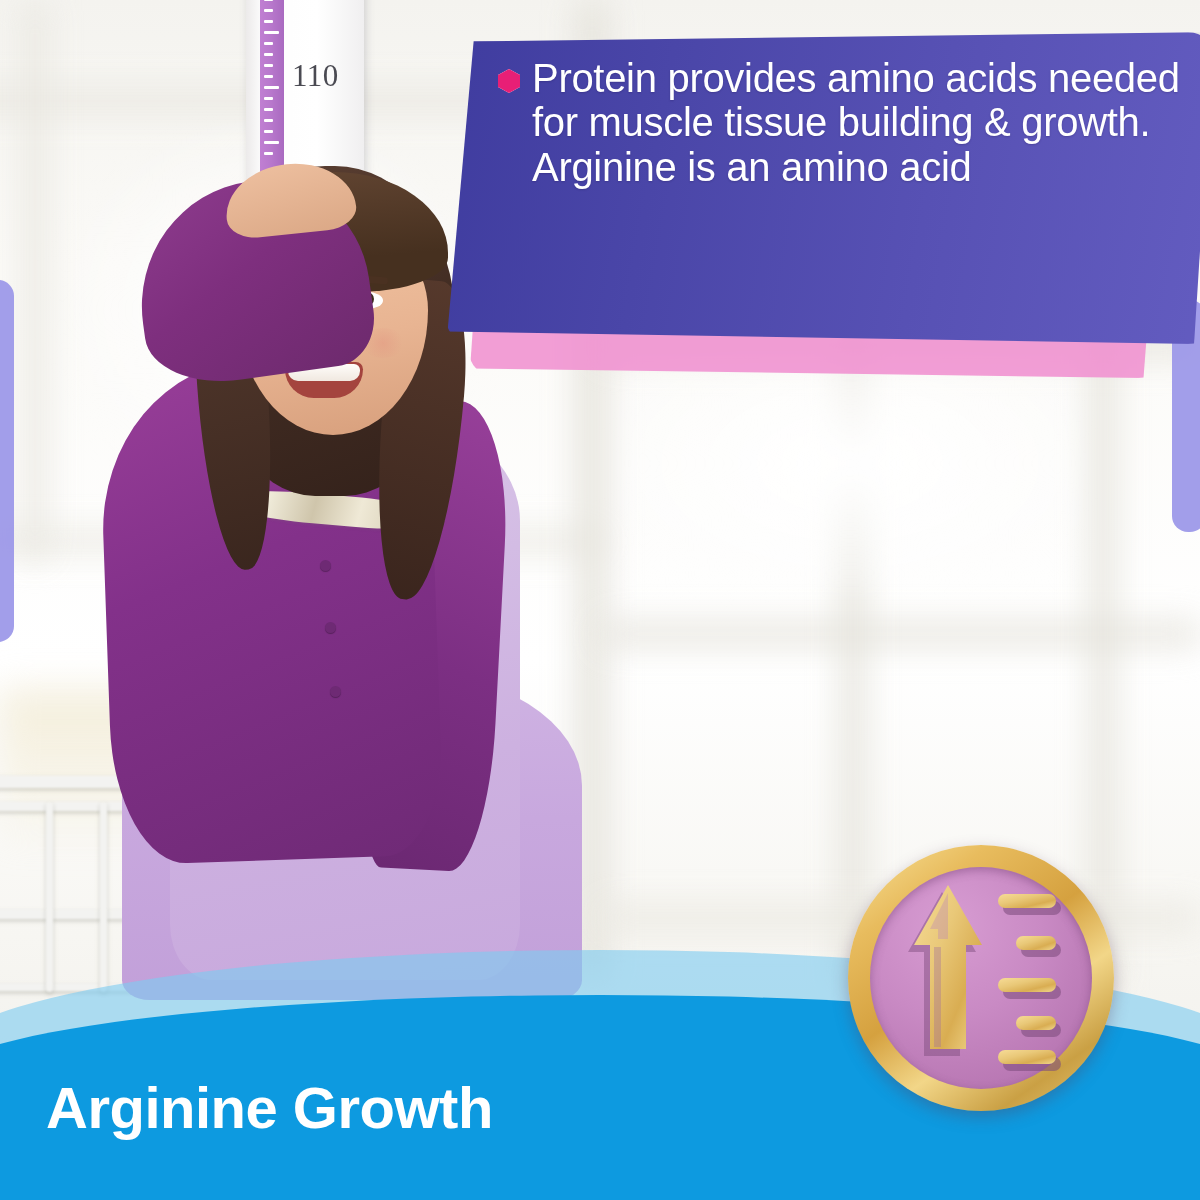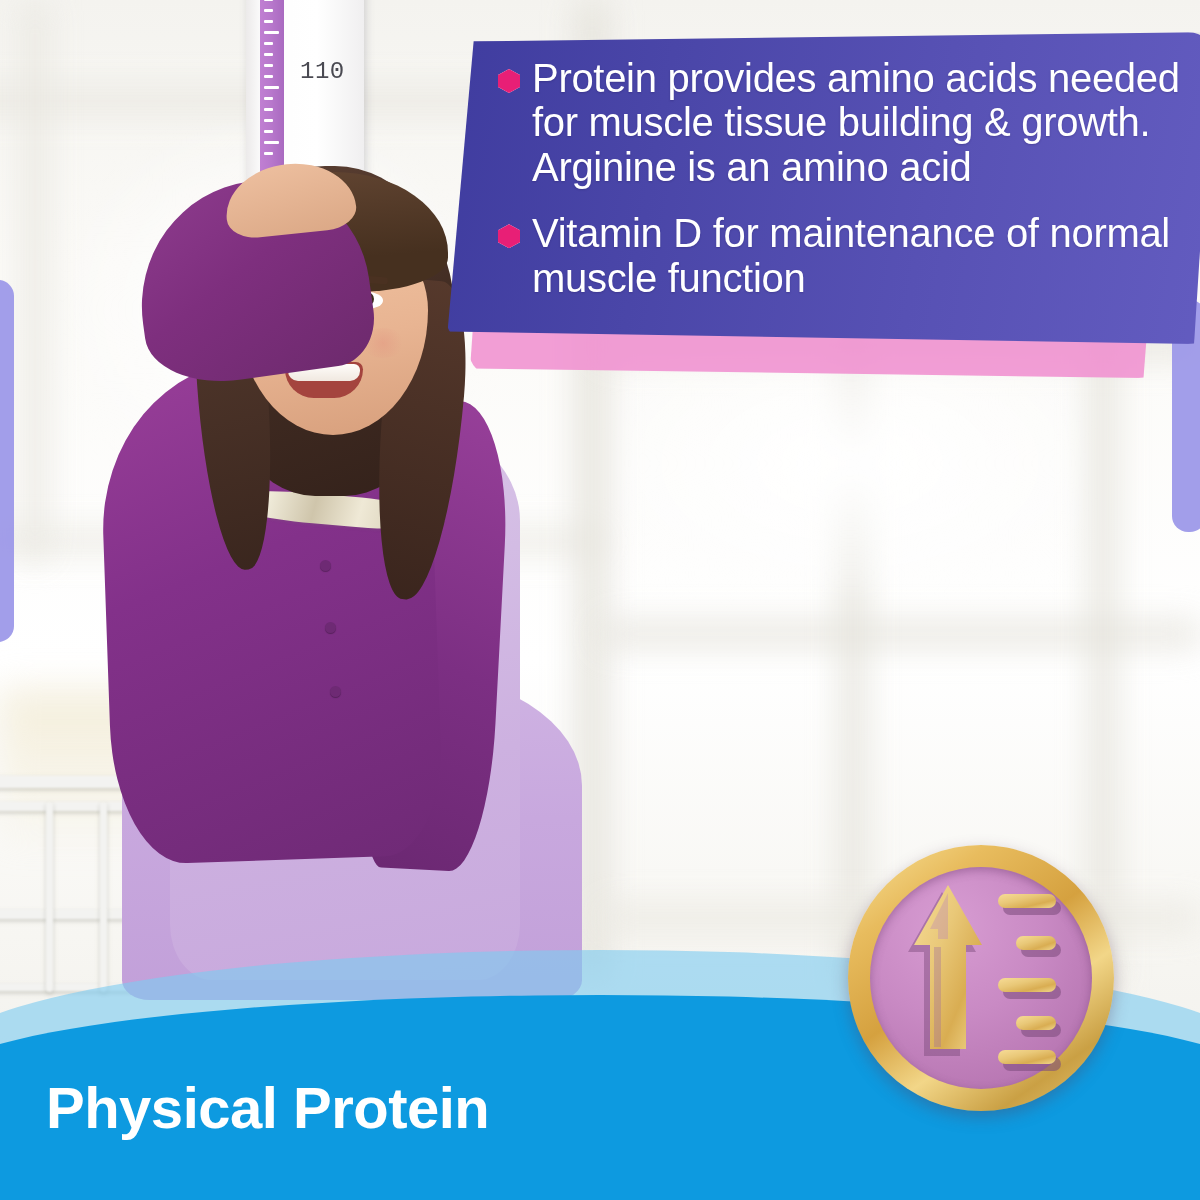--- a/index.html
+++ b/index.html
@@ -75,22 +75,22 @@
     position:absolute; left:14px; top:0; width:24px; height:100%;
     background:linear-gradient(90deg,#c07fd2 0%,#b878cc 45%,#a96ac0 100%);
   }
   .chart .ticks { position:absolute; left:14px; top:0; width:24px; height:100%; }
   .chart .tick {
     position:absolute; left:4px; height:3px; background:#ffffff; border-radius:1px;
   }
   .chart .tick.s { width:9px; }
   .chart .tick.m { width:15px; }
   .chart .num {
-    position:absolute; left:54px; font-size:24px; color:#4a4a52;
-    font-family:Liberation Mono, monospace; letter-spacing:.5px;
+    position:absolute; left:46px; font-size:31px; color:#4a4a52;
+    font-family:Liberation Serif, serif; letter-spacing:.5px;
   }
 
   
   .girl { position:absolute; left:60px; top:130px; width:520px; height:830px; }
   .g-hairback {
     position:absolute; left:145px; top:36px; width:250px; height:330px;
     background:linear-gradient(160deg,#5c4033 0%,#402b22 55%,#33211a 100%);
     border-radius:48% 48% 44% 44% / 46% 46% 54% 54%;
   }
   .g-hairL{
@@ -360,33 +360,27 @@
     <div class="panel-main"></div>
     <div class="panel-content">
 
       <div class="bullet-row">
         <div class="hexwrap">
           <div class="hexicon"></div>
         </div>
         <div class="bullet-text">Protein provides amino acids needed for muscle tissue building &amp; growth. Arginine is an amino acid</div>
       </div>
 
-      <div class="bullet-row second">
-        <div class="hexwrap">
-          <div class="hexicon"></div>
-        </div>
-        <div class="bullet-text">Vitamin D for maintenance of normal muscle function</div>
-      </div>
 
     </div>
   </div>
 
   <div class="wave-light"></div>
   <div class="wave-main"></div>
-  <div class="title">Physical Protein</div>
+  <div class="title">Arginine Growth</div>
 
   <div class="badge">
     <div class="badge-outer"></div>
     <div class="badge-inner"></div>
     <svg viewBox="0 0 222 222">
       <defs>
         <linearGradient id="gold" x1="0" y1="0" x2="1" y2="1">
           <stop offset="0%" stop-color="#f7dc97"></stop>
           <stop offset="38%" stop-color="#e9c878"></stop>
           <stop offset="70%" stop-color="#d9ad52"></stop>

